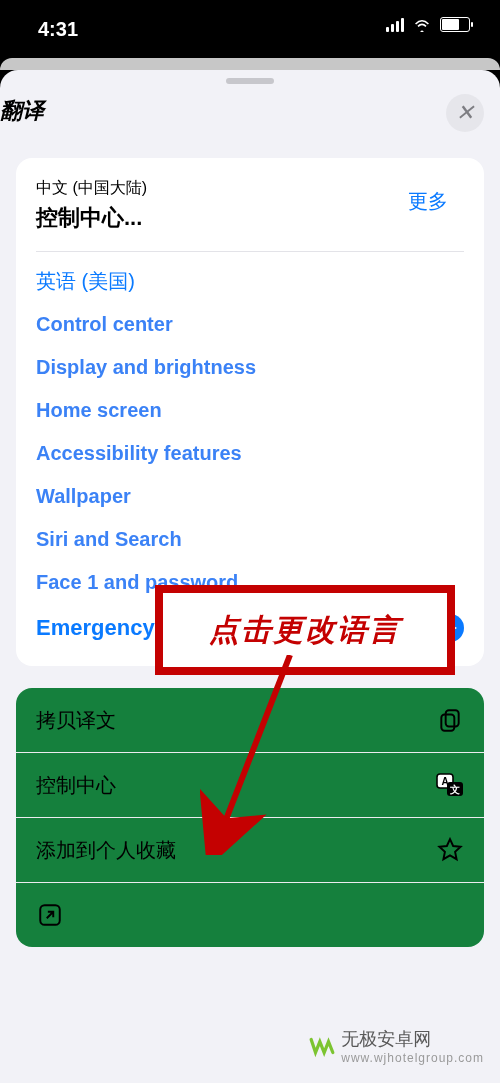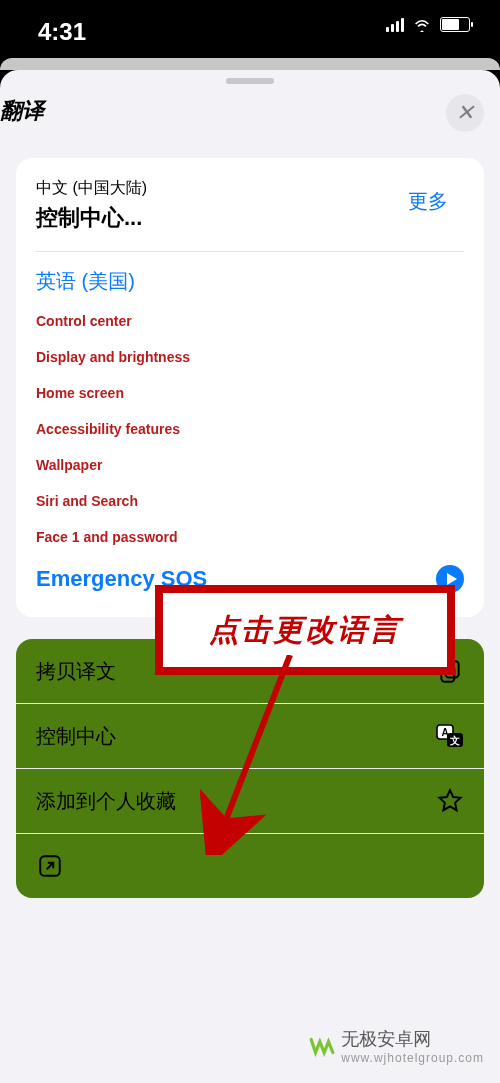--- a/index.html
+++ b/index.html
@@ -1,21 +1,21 @@
 <!DOCTYPE html>
 <html><head>
 <meta charset="utf-8">
 <style>
   * { box-sizing: border-box; margin: 0; padding: 0; }
   html, body { width: 500px; height: 1083px; font-family: -apple-system, "Helvetica Neue", Arial, sans-serif; background:#000; }
   .screen { position:relative; width:500px; height:1083px; background:#000; overflow:hidden; }
 
   
   .status-bar { position:relative; height:58px; background:#000; color:#fff; }
-  .status-time { position:absolute; left:38px; top:18px; font-size:24px; font-weight:600; }
+  .status-time { position:absolute; left:38px; top:18px; font-size:20px; font-weight:600; }
   .status-icons { position:absolute; right:30px; top:16px; display:flex; gap:8px; align-items:center; }
   .sig-bars { display:flex; gap:2px; align-items:flex-end; height:16px; }
   .sig-bars span { width:3px; background:#fff; border-radius:1px; }
   .sig-bars span:nth-child(1){height:5px;}
   .sig-bars span:nth-child(2){height:8px;}
   .sig-bars span:nth-child(3){height:11px;}
   .sig-bars span:nth-child(4){height:14px;}
   .wifi { width:20px; height:16px; }
   .batt { width:30px; height:15px; border:1.5px solid #fff; border-radius:3px; position:relative; }
   .batt::after { content:""; position:absolute; right:-4px; top:4px; width:2px; height:5px; background:#fff; border-radius:1px;}
@@ -31,26 +31,26 @@
   .close-x { font-size:22px; color:#7d7d82; font-weight:400; line-height:1; }
 
   .card { margin:14px 16px 22px; background:#fff; border-radius:16px; padding:20px 20px 10px; }
   .src-lang { font-size:16px; color:#000; font-weight:500; }
   .src-text { font-size:22px; font-weight:700; color:#000; margin-top:4px; }
   .more { position:absolute; right:16px; top:10px; font-size:20px; color:#0a7aff; }
   .src-row { position:relative; padding-bottom:18px; border-bottom:1px solid #e3e3e8; }
 
   .tgt-lang { color:#0a7aff; font-size:20px; font-weight:500; margin-top:16px; }
   .trans-list { margin-top:8px; }
-  .trans-item { color:#b91c1c; font-size:14px; font-weight:700; padding:10px 0; }
+  .trans-item { color:#3b82f6; font-size:20px; font-weight:700; padding:10px 0; }
   .trans-last { position:relative; display:flex; align-items:center; justify-content:space-between; padding:10px 0 14px;}
   .play-btn { width:28px; height:28px; border-radius:14px; background:#0a7aff; display:flex; align-items:center; justify-content:center; }
   .play-tri { width:0; height:0; border-left:10px solid #fff; border-top:6px solid transparent; border-bottom:6px solid transparent; margin-left:3px; }
 
-  .actions { margin:0 16px; background:#4d7c0f; border-radius:16px; overflow:hidden; }
+  .actions { margin:0 16px; background:#15803d; border-radius:16px; overflow:hidden; }
   .action-row { display:flex; align-items:center; justify-content:space-between; padding:18px 20px; font-size:20px; color:#000; border-bottom:1px solid #ececf0; }
   .action-row:last-child { border-bottom:none; }
   .action-icon { width:28px; height:28px; display:flex; align-items:center; justify-content:center; }
 
   
   .callout-box { position:absolute; border:8px solid #c40101; background:#fff; color:#c40101; font-size:30px; font-weight:700; display:flex; align-items:center; justify-content:center; font-style:italic; letter-spacing:2px; }
   .arrow-svg { position:absolute; pointer-events:none; }
 
   
   .watermark { position:absolute; right:16px; bottom:18px; display:flex; align-items:center; gap:6px; color:#595959; font-size:18px; }

